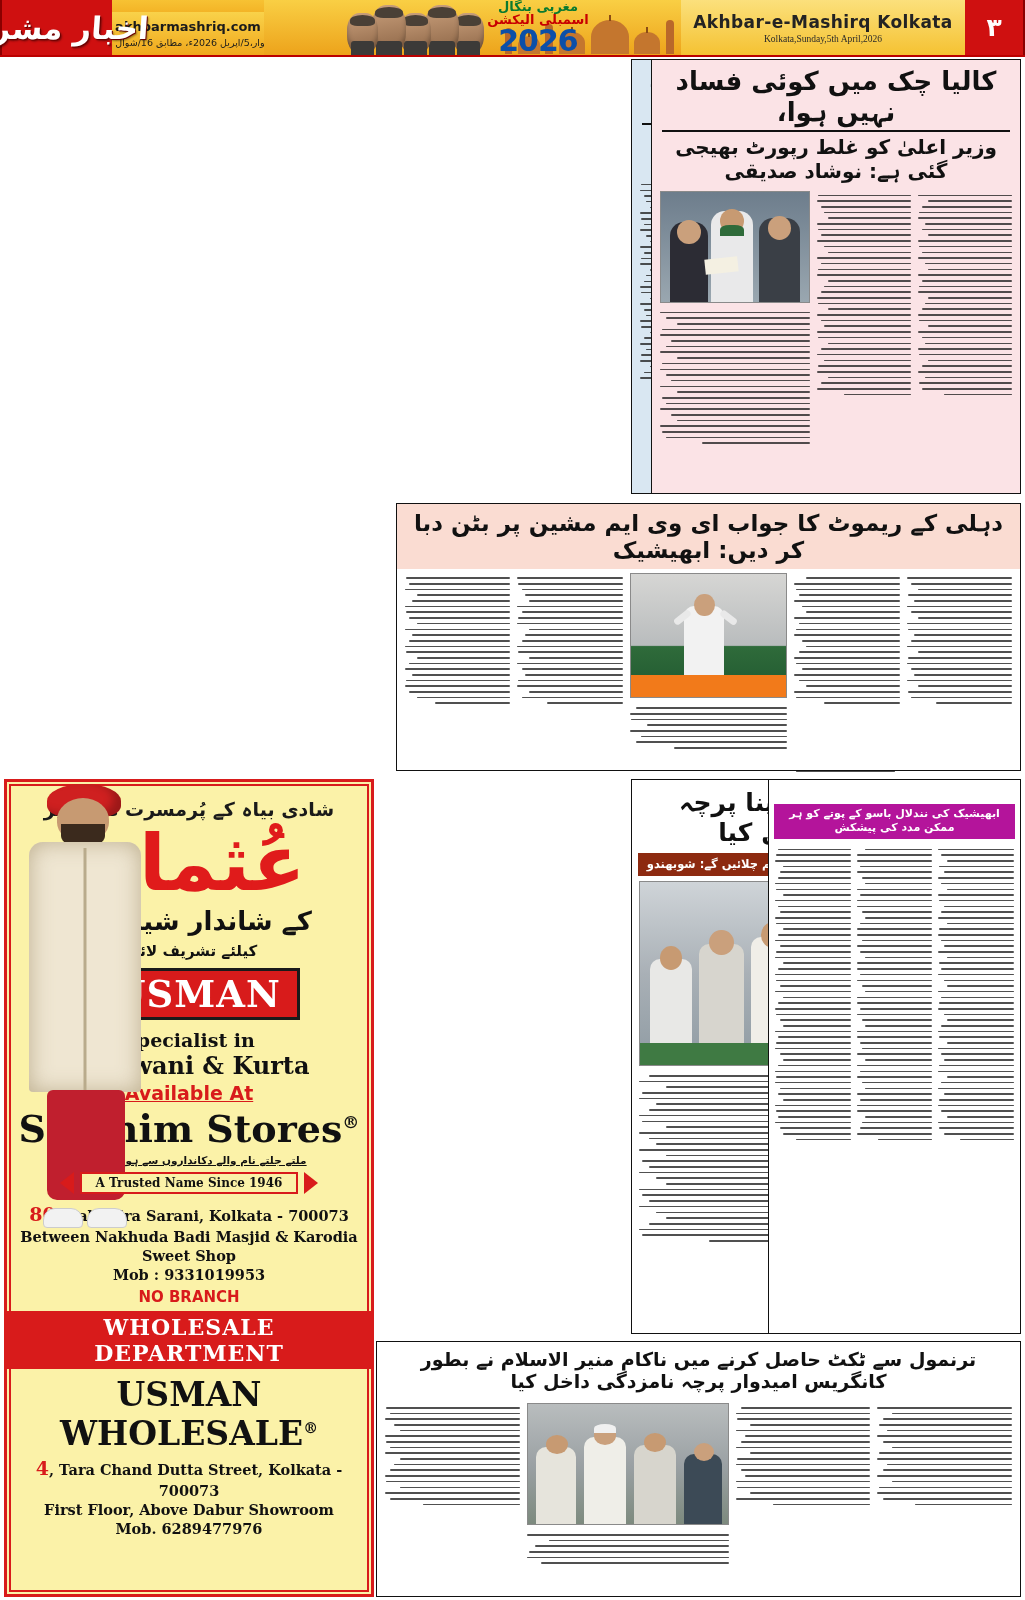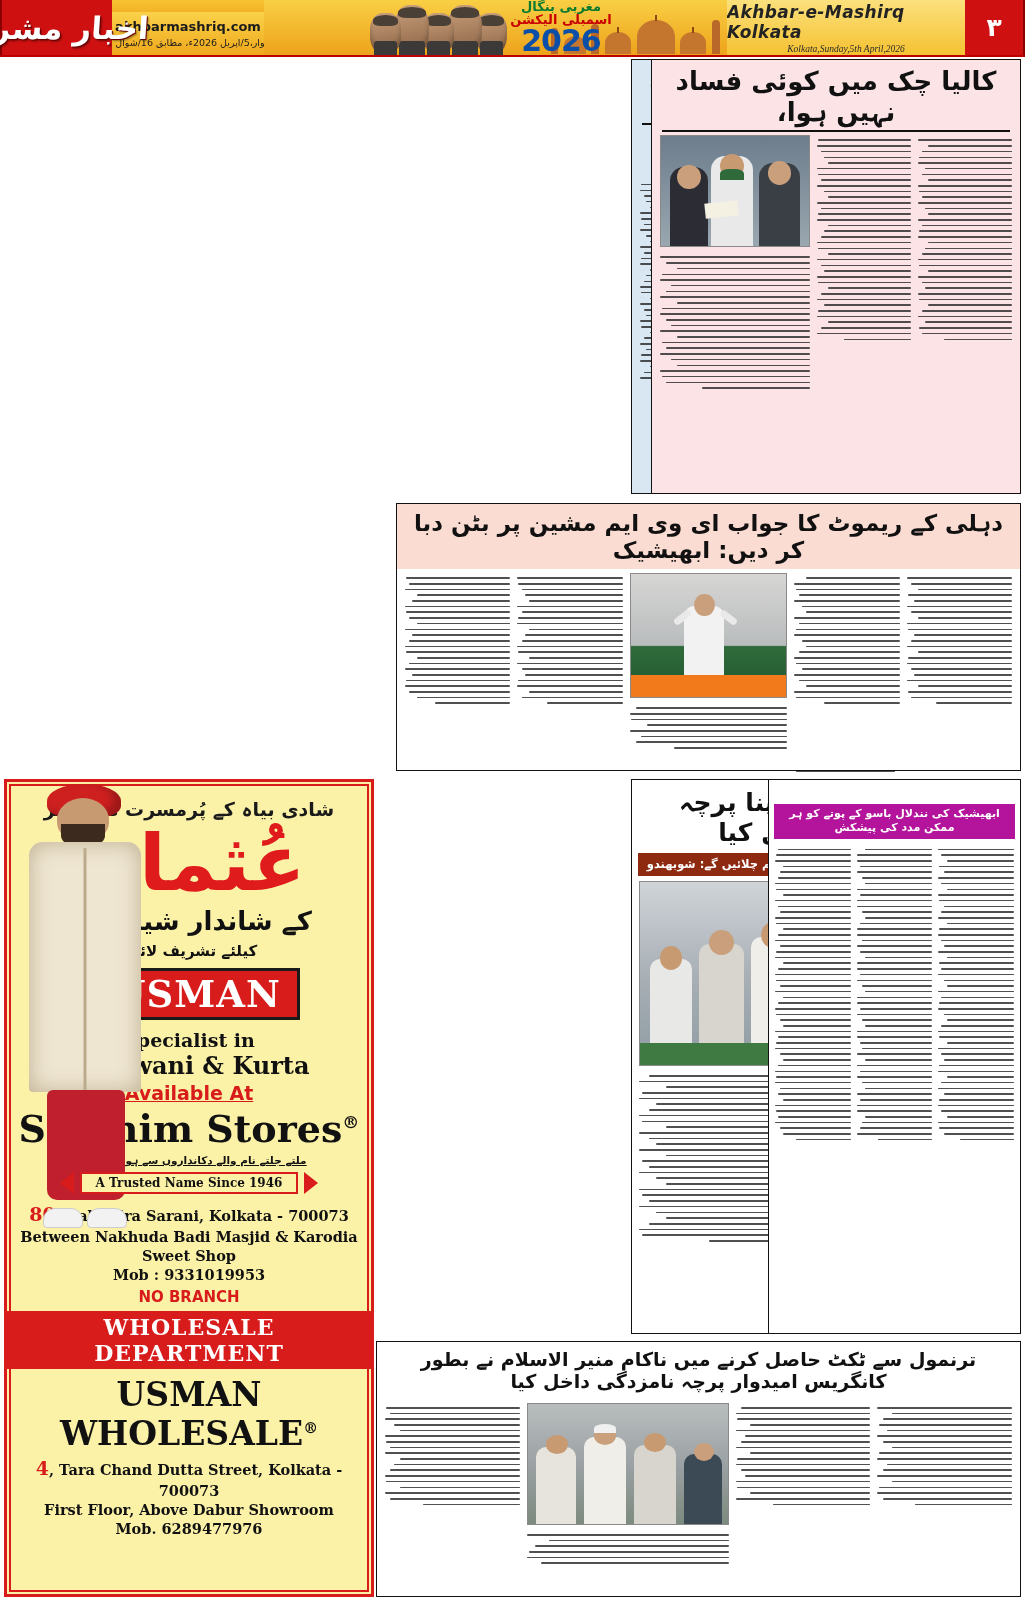--- a/index.html
+++ b/index.html
@@ -67,24 +67,23 @@
   .face.tall { height: 50px; width: 34px; }
   .face::before{
     content:""; position:absolute; inset:auto 4px 0 4px; height:14px;
     background:#3c3a38; border-radius:3px 3px 0 0;
   }
   .face::after{
     content:""; position:absolute; top:2px; left:3px; right:3px; height:11px;
     background:#4a4036; border-radius:50% 50% 30% 30%;
   }
   .name-col {
-    width: 238px; display:flex; flex-direction:column;
+    width: 284px; display:flex; flex-direction:column;
     align-items:center; justify-content:center; gap:2px;
     background: linear-gradient(180deg,#fbe07c,#f5c232);
-    font-style: italic;
   }
   .paper-name { font-size: 17px; font-weight:bold; color:#232323; direction:ltr; letter-spacing:.4px;}
   .paper-place { font-size: 9.5px; color:#2a2a2a; direction:ltr; font-family:"Liberation Serif", serif;}
   .pageno-box {
     width: 60px; background:#cf1010; color:#fff;
     display:flex; align-items:center; justify-content:center;
     font-size: 25px; font-weight:bold; border-right:2px solid #8a0000;
   }
 
   
@@ -468,20 +467,21 @@
             <div class="tline s2"></div>
             <div class="tline s1"></div>
             <div class="tline s5"></div>
         </div>
       </div>
     </div>
 
     <div class="band" style="top:0; left:4px; width:370px; height:435px; background:#fbe3e6; border:1px solid #111;">
       <div class="hdl" style="font-size:26px; padding:6px 8px 2px;">کالیا چک میں کوئی فساد نہیں ہوا،</div>
       <div class="rule-thick" style="margin:1px 10px;"></div>
+      <div class="hdl" style="font-size:20px; padding:3px 8px 5px;">وزیر اعلیٰ کو غلط رپورٹ بھیجی گئی ہے: نوشاد صدیقی</div>
       <div style="display:flex; gap:7px; padding:2px 8px 6px; height:348px;">
         <div class="tcol urdu-body" style="flex:1;">
           <div class="tline s1"></div>
             <div class="tline s3"></div>
             <div class="tline s2"></div>
             <div class="tline s4"></div>
           <div class="tline s1"></div>
             <div class="tline s6"></div>
             <div class="tline s2"></div>
             <div class="tline s3"></div>

